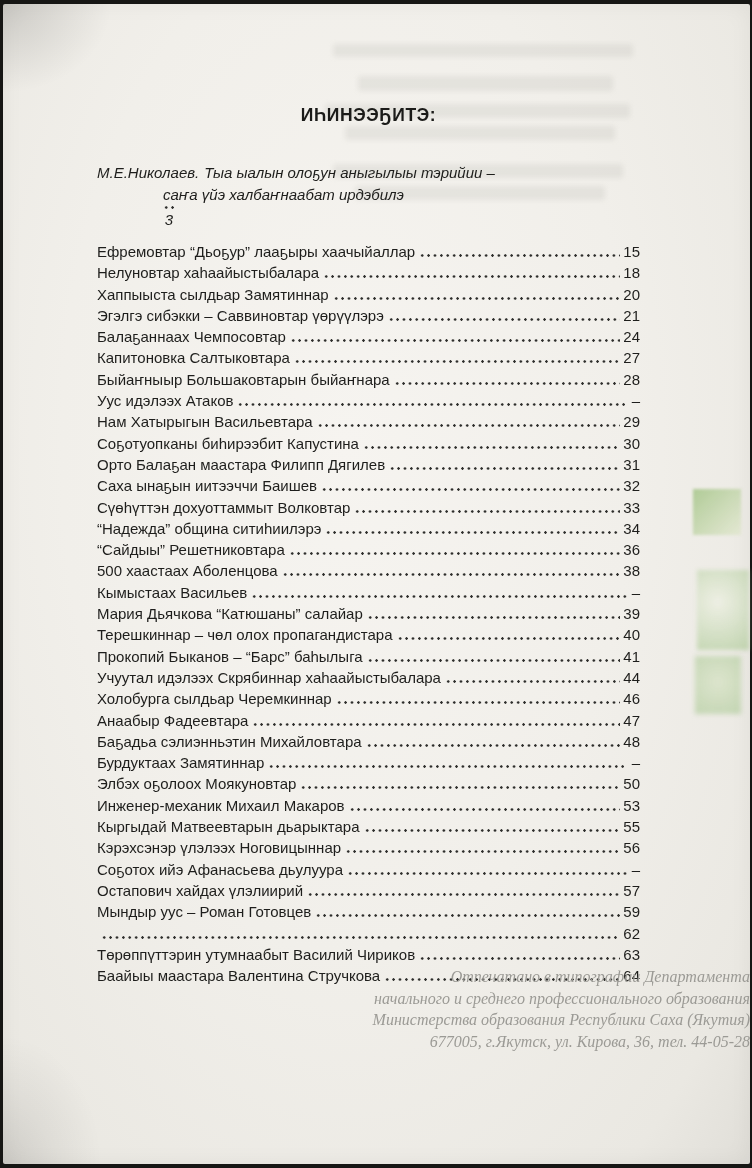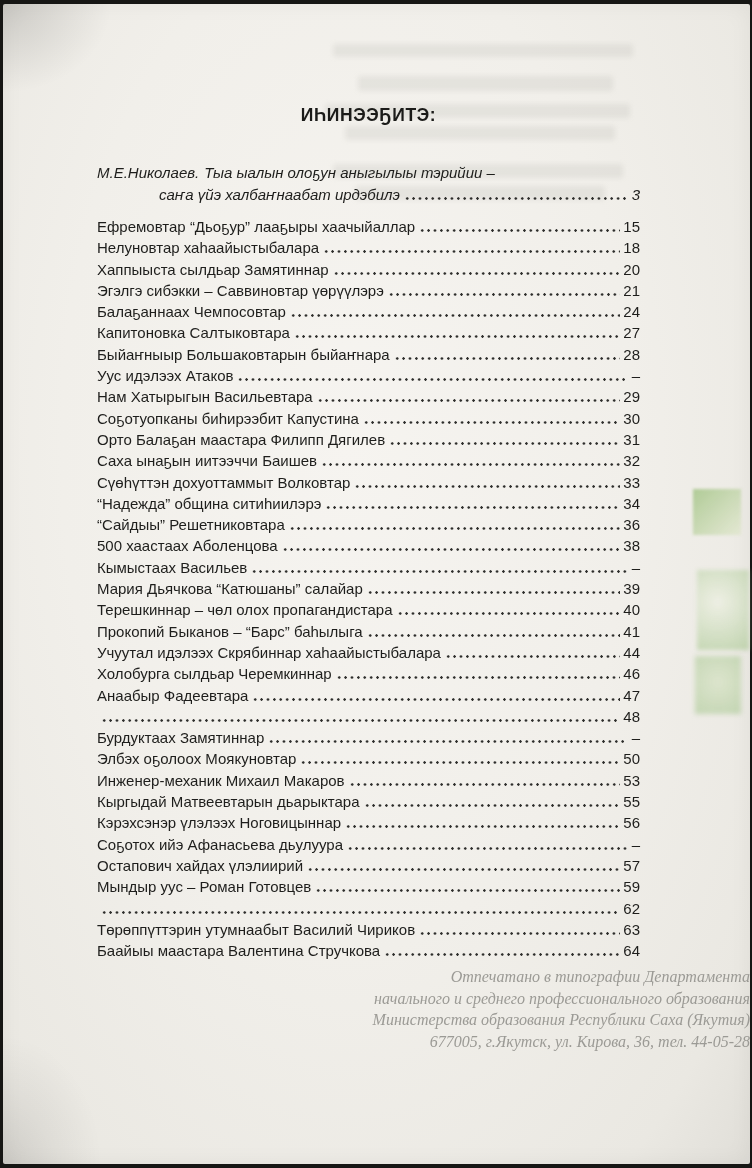--- a/index.html
+++ b/index.html
@@ -39,21 +39,21 @@
     color:#1b1b19;
   }
   .toc { margin-top:36px; }
   .lead-row {
     display:flex; align-items:baseline;
     line-height:22px; font-size:15px;
     font-style:italic;
     color:#1e1e1c;
   }
   .lead-row .author { margin-right:5px; white-space:nowrap; }
-  .lead-row.indent { padding-left:62px; }
+  .lead-row.indent { padding-left:62px;flex-direction:column; }
   .entries { margin-top:10px; }
   .row {
     display:flex; align-items:baseline;
     line-height:21.3px; font-size:15px;
     color:#1e1e1c;
   }
   .row .t { white-space:nowrap; }
   .dots {
     flex:1 1 auto;
     min-width:12px;
@@ -262,20 +262,21 @@
             <span class="pg">46</span>
           </div>
 
           <div class="row">
             <span class="t">Анаабыр Фадеевтара</span>
             <span class="dots"></span>
             <span class="pg">47</span>
           </div>
 
           <div class="row">
+            <span class="t">Баҕадьа сэлиэнньэтин Михайловтара</span>
             <span class="dots"></span>
             <span class="pg">48</span>
           </div>
 
           <div class="row">
             <span class="t">Бурдуктаах Замятиннар</span>
             <span class="dots"></span>
             <span class="pg">–</span>
           </div>
 

